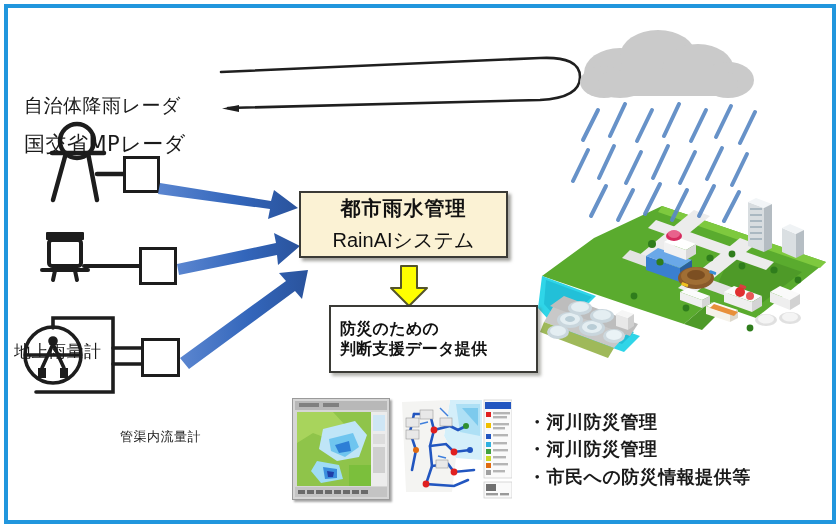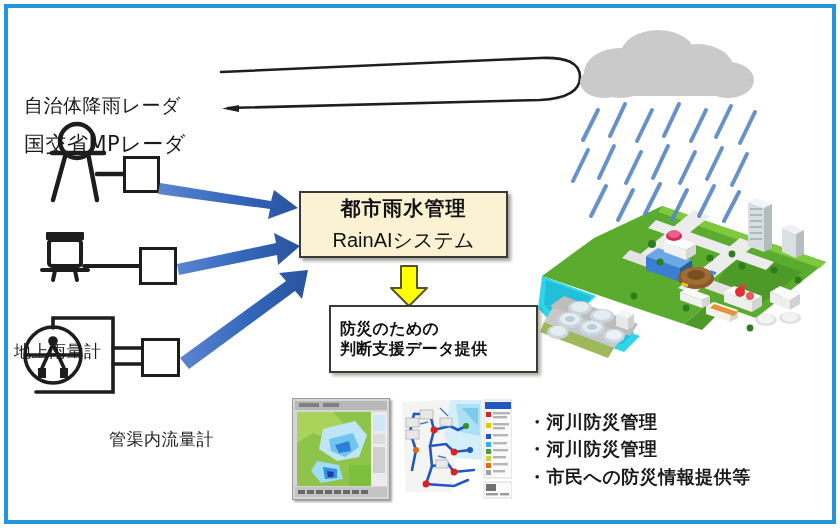--- a/index.html
+++ b/index.html
@@ -59,22 +59,22 @@
     left: 24px; top: 85px;
     font-size: 21px;
     z-index: 6;
   }
   .gauge-label {
     left: 14px; top: 295px;
     font-size: 17px;
     z-index: 6;
   }
   .flow-label {
-    left: 109px; top: 383px;
-    font-size: 17px;
+    left: 120px; top: 383px;
+    font-size: 13px;
     z-index: 6;
   }
   .cloud-label {
     left: 606px; top: 52px;
     font-size: 19px;
     z-index: 9;
     color: #222;
   }
 
   

